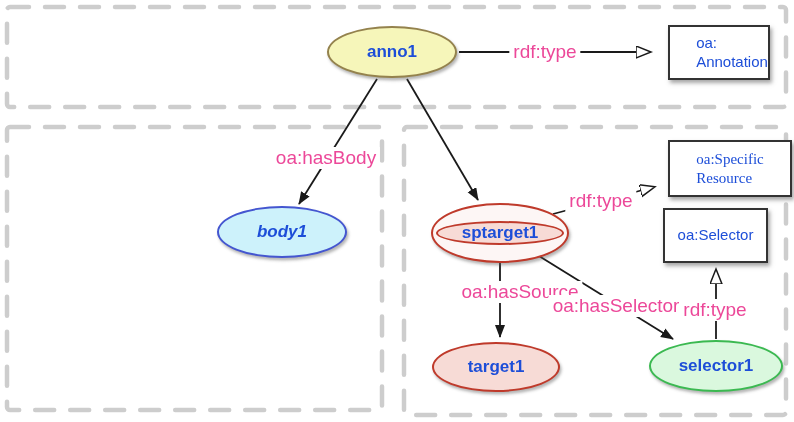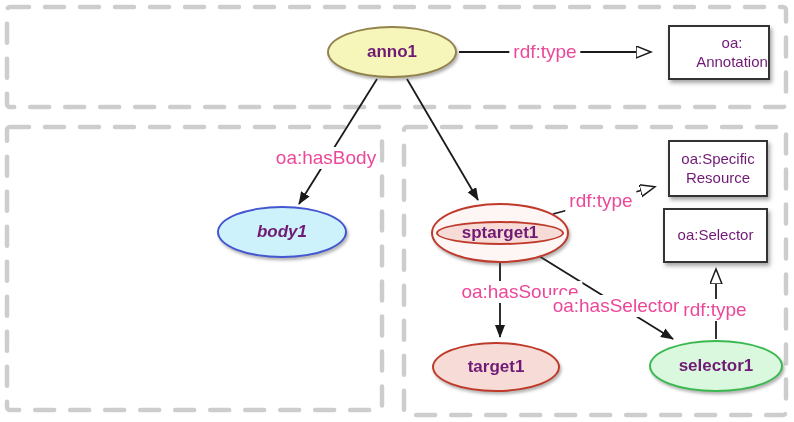--- a/index.html
+++ b/index.html
@@ -19,22 +19,22 @@
     position: absolute;
     left: 0; top: 0;
     width: 794px; height: 422px;
   }
   .node {
     position: absolute;
     display: flex;
     align-items: center;
     justify-content: center;
     box-sizing: border-box;
-    text-align: center;
-    color: #701a75;
+    text-align: left;
+    color: #1d4ed8;
   }
   .ellipse {
     border-radius: 50%;
     font-weight: bold;
     font-size: 17px;
     box-shadow: 1.5px 2.5px 3px rgba(90,90,90,0.45);
   }
   .ellipse-anno   { background:#f6f6ba; border:2px solid #94824d; }
   .ellipse-body   { background:#cdf2fb; border:2px solid #4456d0; }
   .ellipse-red    { background:#f7dbd6; border:2px solid #bf3a2b; }
@@ -119,18 +119,18 @@
     <div class="double-inner">sptarget1</div>
   </div>
 
   <div class="node ellipse ellipse-red" style="left:432px; top:342px; width:128px; height:50px;">target1</div>
 
   <div class="node ellipse ellipse-green" style="left:649px; top:340px; width:134px; height:52px;">selector1</div>
 
   <div class="node class-box" style="left:668px; top:25px; width:102px; height:55px;padding-left:26px;">oa:
 Annotation</div>
 
-  <div class="node class-box" style="left:668px; top:140px; width:100px; height:57px;">oa:Specific
+  <div class="node class-box" style="left:668px; top:140px; width:124px; height:57px;font-family:Liberation Serif, serif;">oa:Specific
 Resource</div>
 
   <div class="node class-box" style="left:663px; top:208px; width:105px; height:55px;">oa:Selector</div>
 
 </div>
 
 </body></html>

